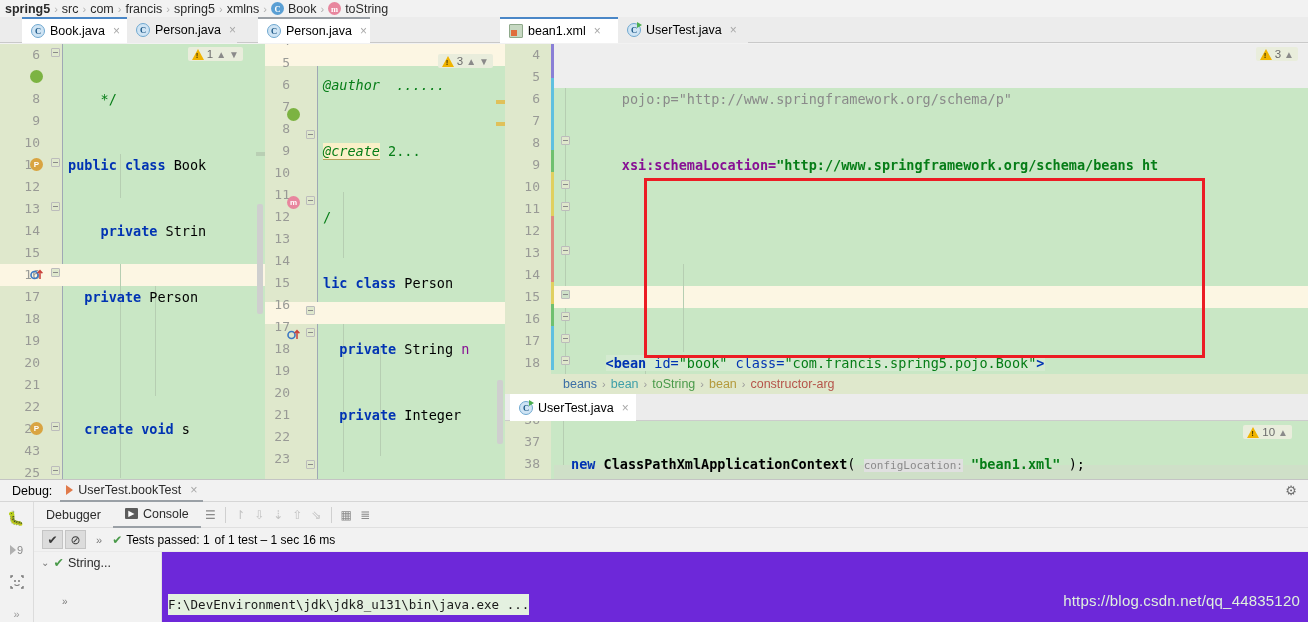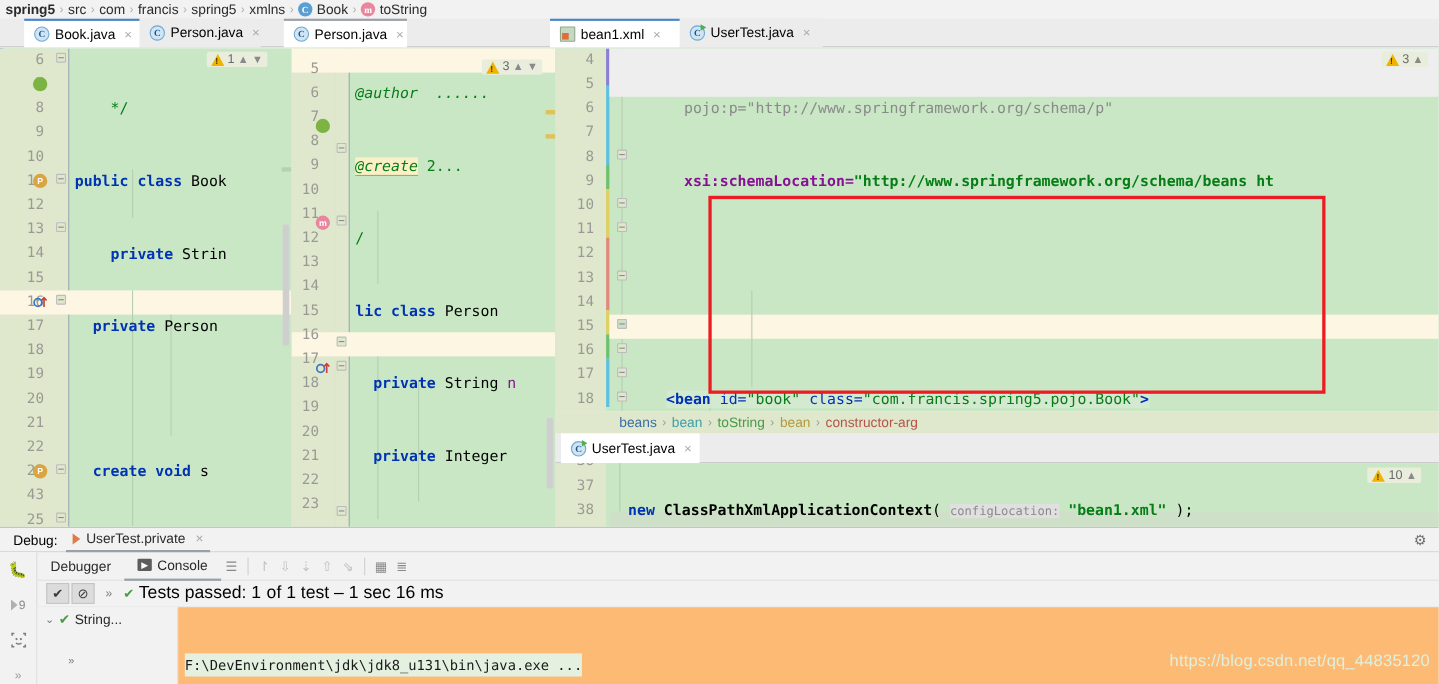--- a/index.html
+++ b/index.html
@@ -234,31 +234,31 @@
     display: flex; align-items: center; border-bottom: 1px solid #eaeaea;
   }
   .sqbtn {
     width: 21px; height: 19px; margin-left: 8px;
     border: 1px solid #c4c4c4; background: #dcdcdc;
     display: flex; align-items: center; justify-content: center;
     font-size: 12px; color: #3a3a3a;
   }
   .chevmore { padding: 0 10px; color: #7a7a7a; font-size: 11px; }
   .checkg { color: #4a9a4a; font-size: 12px; padding-right: 4px; }
-  .testtxt { font-size: 16px; color: #000; }
+  .testtxt { font-size: 12px; color: #000; }
 
   .treecol {
     position: absolute; left: 34px; top: 73px; width: 128px; bottom: 0;
     border-right: 1px solid #e2e2e2; background: #f2f2f2;
   }
   .treerow { display: flex; align-items: center; gap: 4px; height: 21px; padding-left: 7px; font-size: 12.5px; }
 
   .console {
     position: absolute; left: 162px; top: 73px; right: 0; bottom: 0;
-    background: #fdba74;
+    background: #6d28d9;
     font-family: "DejaVu Sans Mono", monospace;
     font-size: 12.5px;
     line-height: 21px;
     color: #0b7a3e;
     padding-left: 6px;
     overflow: hidden;
     white-space: pre;
   }
   .console .hdrline { background: #e4f1e0; color: #1a1a1a; display: inline-block; }
 
@@ -629,21 +629,21 @@
       <span>10</span>
       <span class="chev">▲</span>
     </div>
   </div>
 
   <div class="debugwin">
     <div class="dbgheader">
       <span class="lbl">Debug:</span>
       <div class="dbgtab">
         <span class="playico"></span>
-        <span>UserTest.private</span>
+        <span>UserTest.bookTest</span>
         <span class="x" style="color:#a8a8a8;padding-left:4px;">×</span>
       </div>
       <span class="gear">⚙</span>
     </div>
 
     <div class="dbgleftbar">
       <span class="sideico bug">🐛</span>
       <span class="sideico">
         <svg width="16" height="14" viewBox="0 0 16 14">
           <path d="M1 2 L1 12 L7 7 Z" fill="#b0b0b0"></path>

